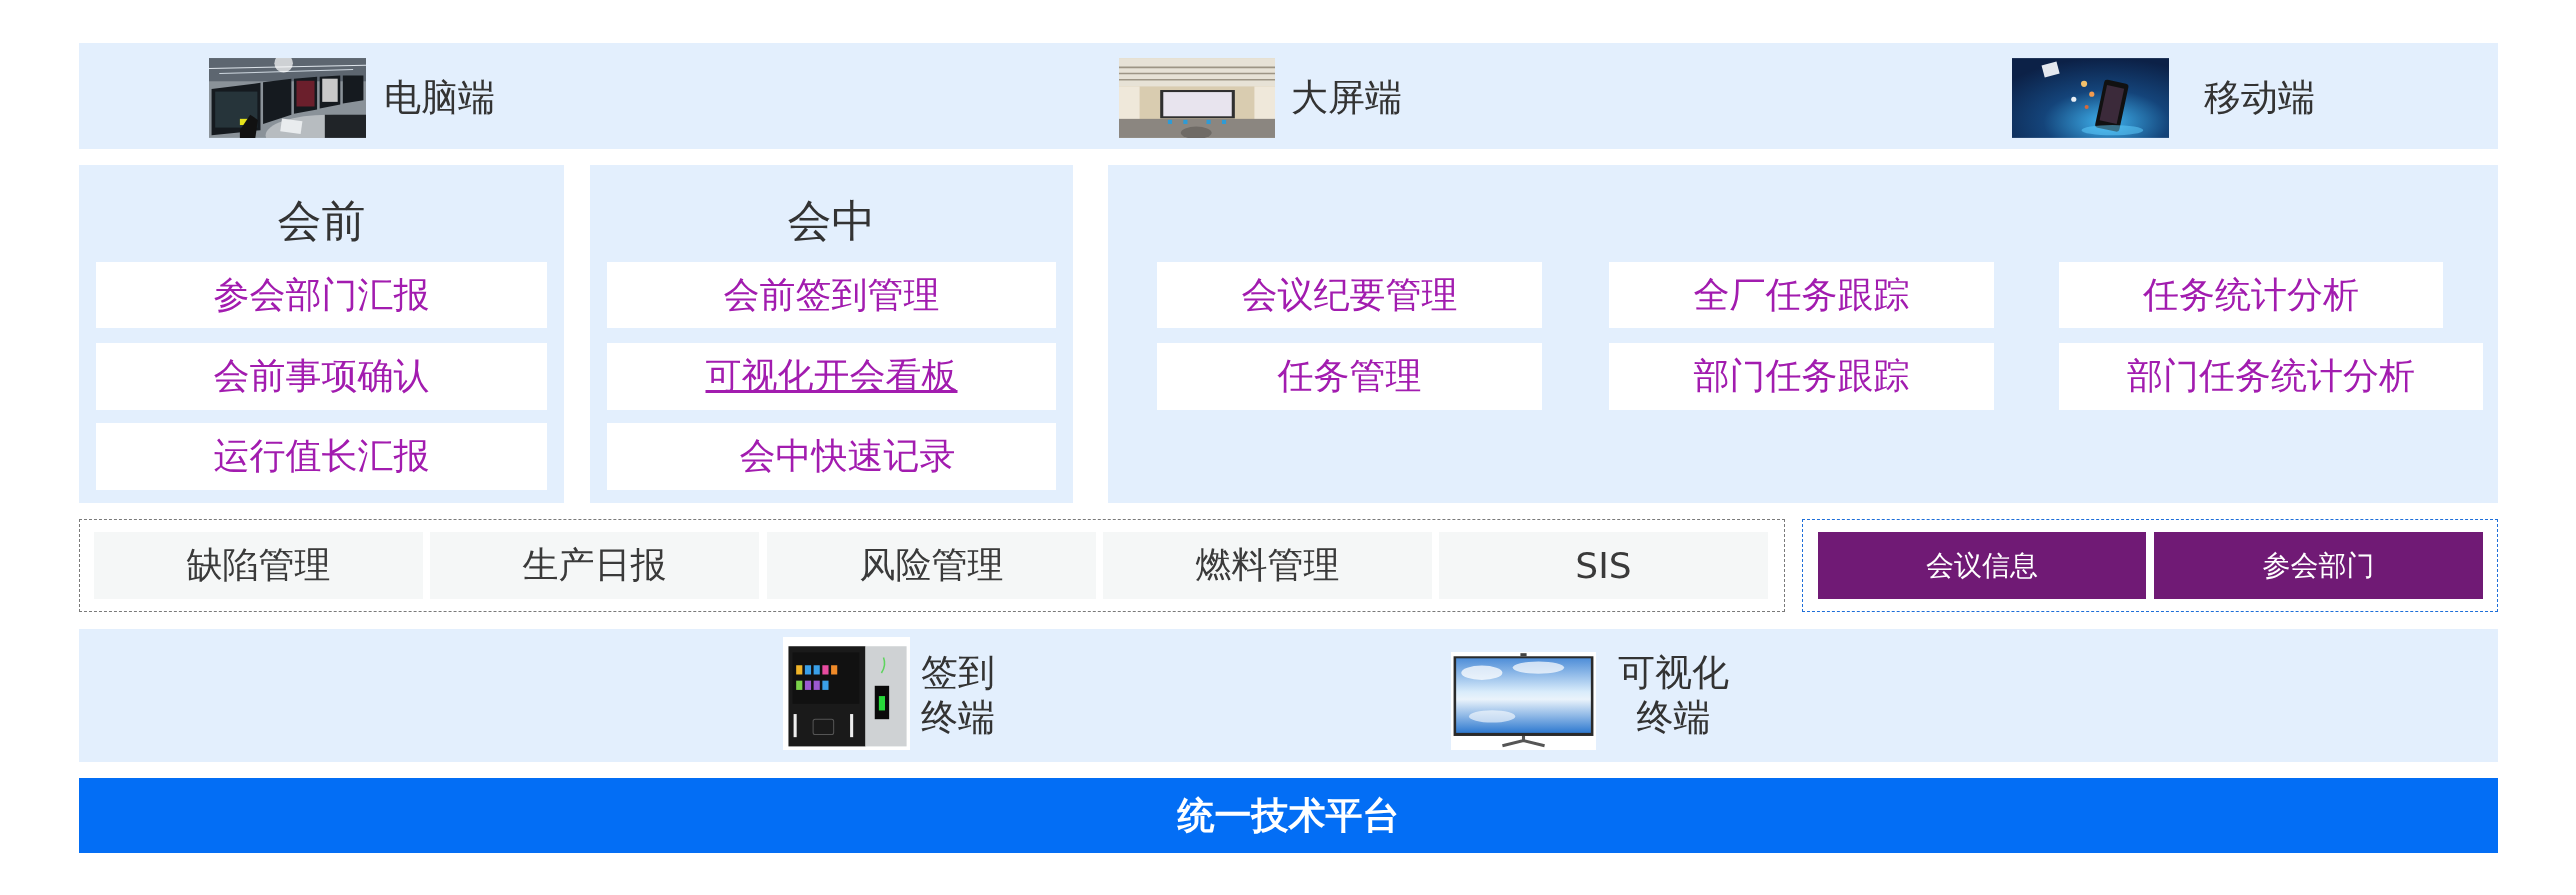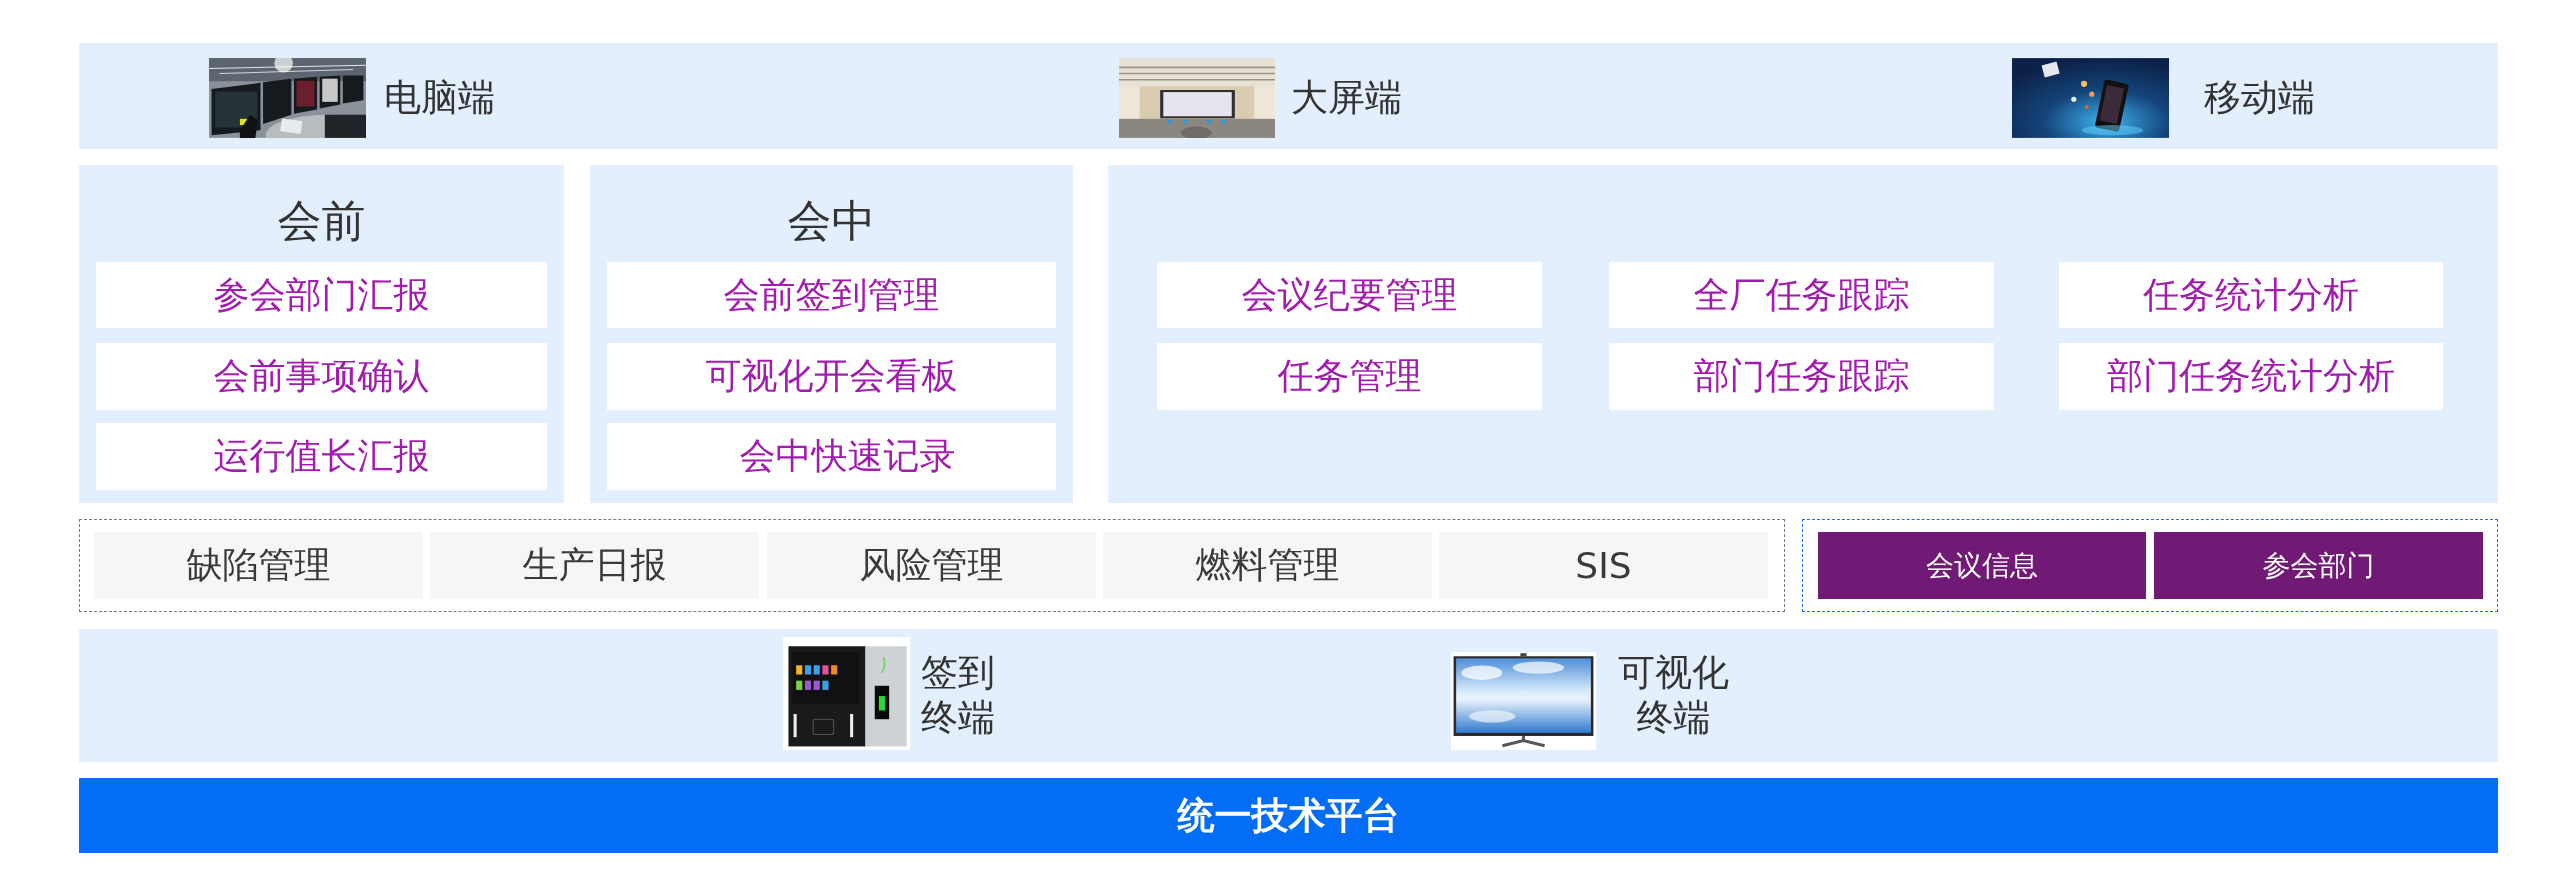--- a/index.html
+++ b/index.html
@@ -100,30 +100,30 @@
 
 <div class="abs band" style="left:79px; top:165px; width:485px; height:338px;"></div>
 <div class="abs ptitle" style="left:79px; top:192px; width:485px;">会前</div>
 <div class="abs tile" style="left:96px; top:262px; width:451px; height:66px;">参会部门汇报</div>
 <div class="abs tile" style="left:96px; top:343px; width:451px; height:67px;">会前事项确认</div>
 <div class="abs tile" style="left:96px; top:423px; width:451px; height:67px;">运行值长汇报</div>
 
 <div class="abs band" style="left:590px; top:165px; width:483px; height:338px;"></div>
 <div class="abs ptitle" style="left:590px; top:192px; width:483px;">会中</div>
 <div class="abs tile" style="left:607px; top:262px; width:449px; height:66px;">会前签到管理</div>
-<div class="abs tile" style="left:607px; top:343px; width:449px; height:67px;">可视化开会看板</div>
+<div class="abs tile" style="left:607px; top:343px; width:449px; height:67px;text-decoration:underline;">可视化开会看板</div>
 <div class="abs tile" style="left:607px; top:423px; width:449px; height:67px;padding-left:32px;">会中快速记录</div>
 
 <div class="abs band" style="left:1108px; top:165px; width:1390px; height:338px;"></div>
 <div class="abs tile" style="left:1157px; top:262px; width:385px; height:66px;">会议纪要管理</div>
 <div class="abs tile" style="left:1609px; top:262px; width:385px; height:66px;">全厂任务跟踪</div>
 <div class="abs tile" style="left:2059px; top:262px; width:384px; height:66px;">任务统计分析</div>
 <div class="abs tile" style="left:1157px; top:343px; width:385px; height:67px;">任务管理</div>
 <div class="abs tile" style="left:1609px; top:343px; width:385px; height:67px;">部门任务跟踪</div>
-<div class="abs tile" style="left:2059px; top:343px; width:384px; height:67px;">部门任务统计分析</div>
+<div class="abs tile" style="left:2059px; top:343px; width:424px; height:67px;">部门任务统计分析</div>
 
 <div class="abs dash-gray" style="left:79px; top:519px; width:1706px; height:93px;"></div>
 <div class="abs gtile" style="left:94px; top:532px; width:329px; height:67px;">缺陷管理</div>
 <div class="abs gtile" style="left:430px; top:532px; width:329px; height:67px;">生产日报</div>
 <div class="abs gtile" style="left:767px; top:532px; width:329px; height:67px;">风险管理</div>
 <div class="abs gtile" style="left:1103px; top:532px; width:329px; height:67px;">燃料管理</div>
 <div class="abs gtile" style="left:1439px; top:532px; width:329px; height:67px;">SIS</div>
 
 <div class="abs dash-blue" style="left:1802px; top:519px; width:696px; height:93px;"></div>
 <div class="abs btile" style="left:1818px; top:532px; width:328px; height:67px;">会议信息</div>

